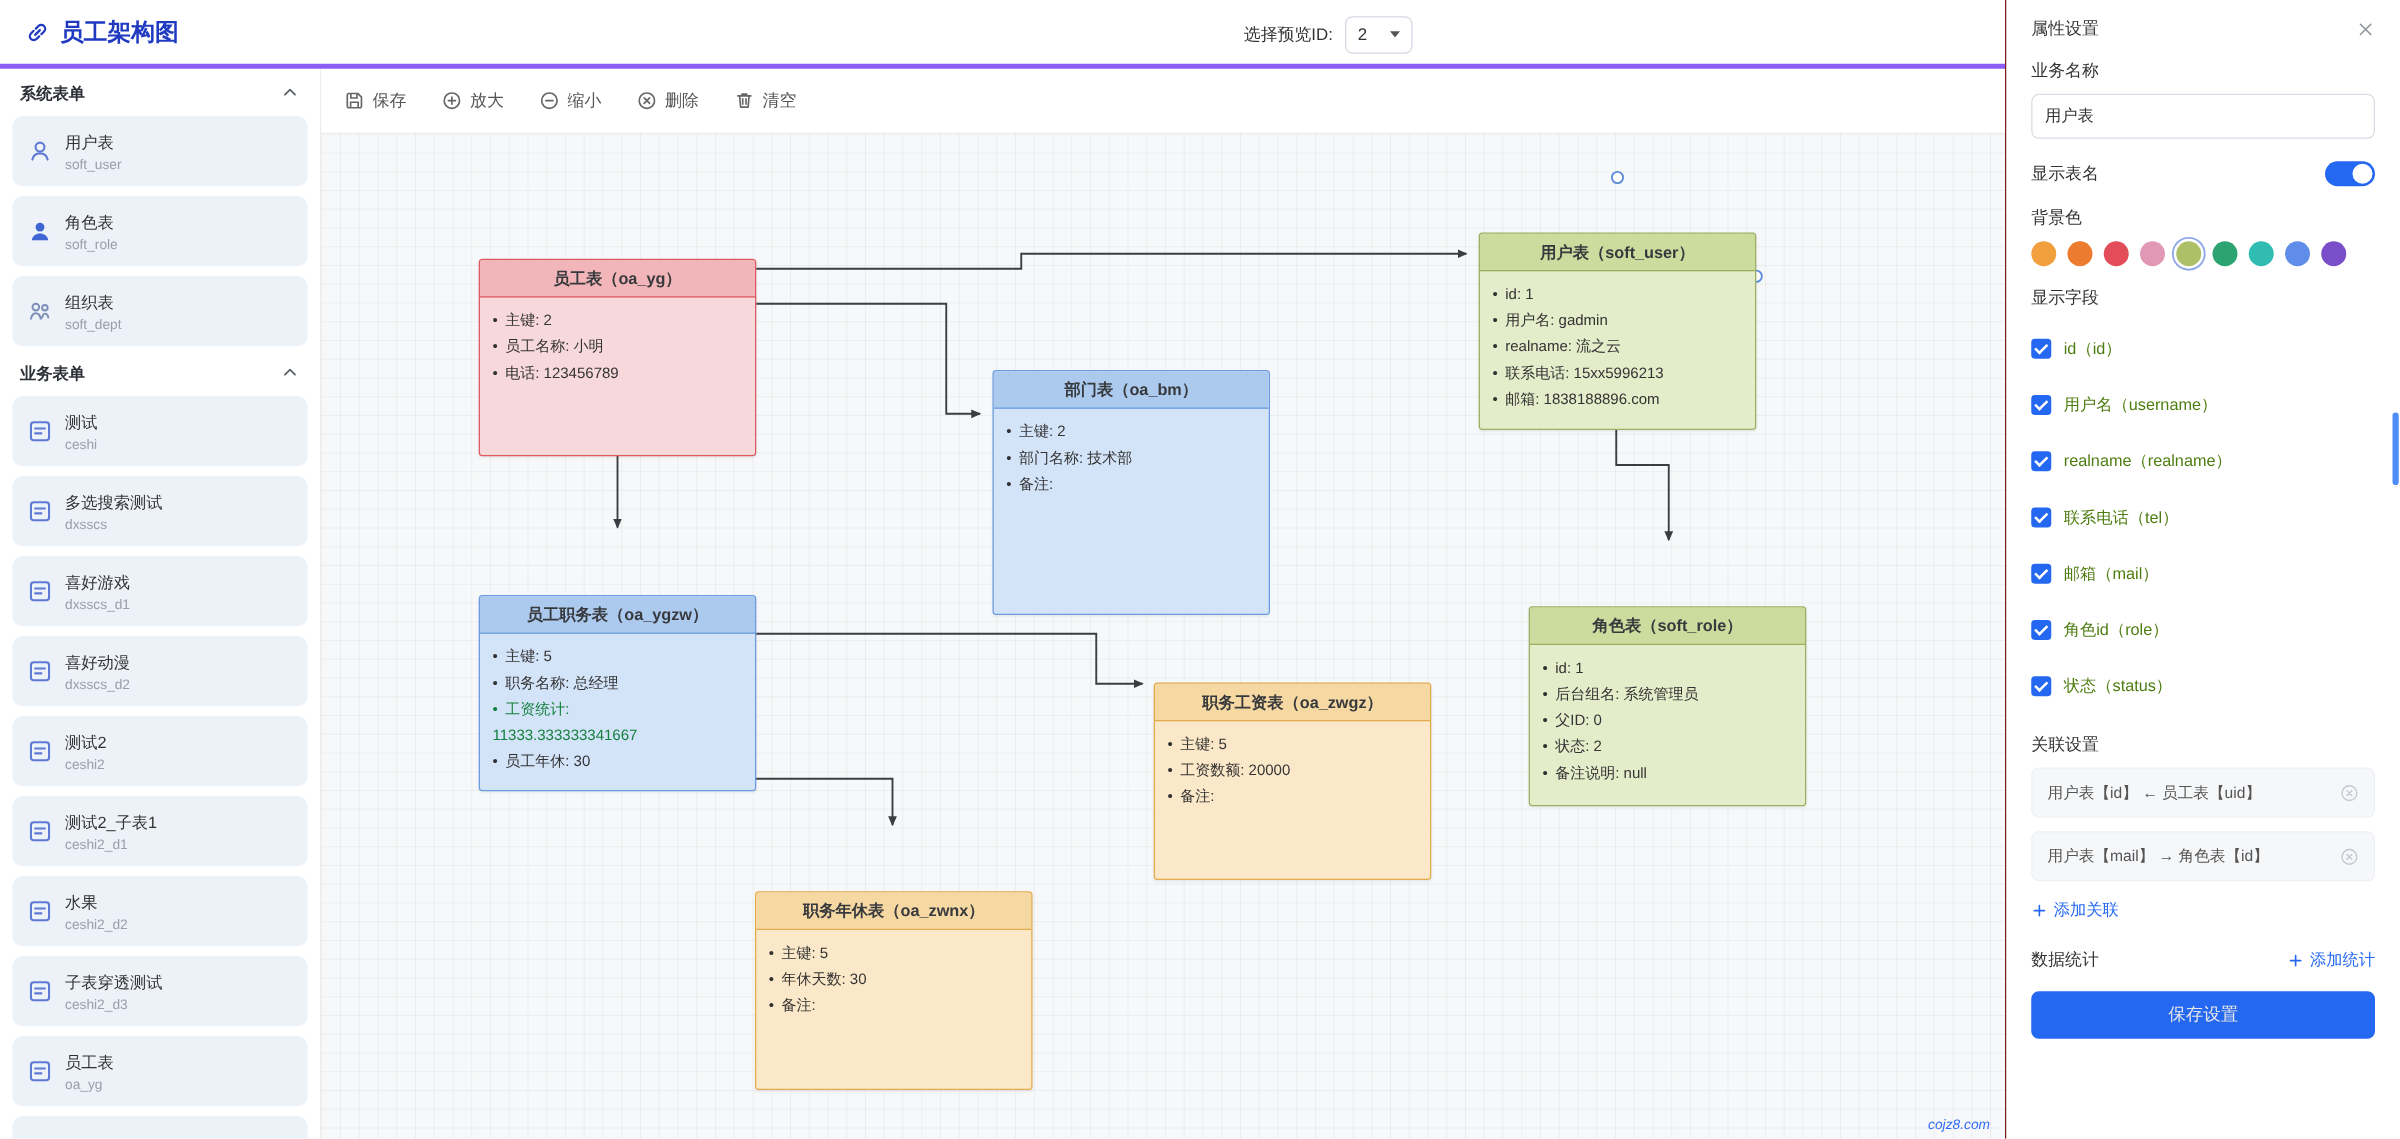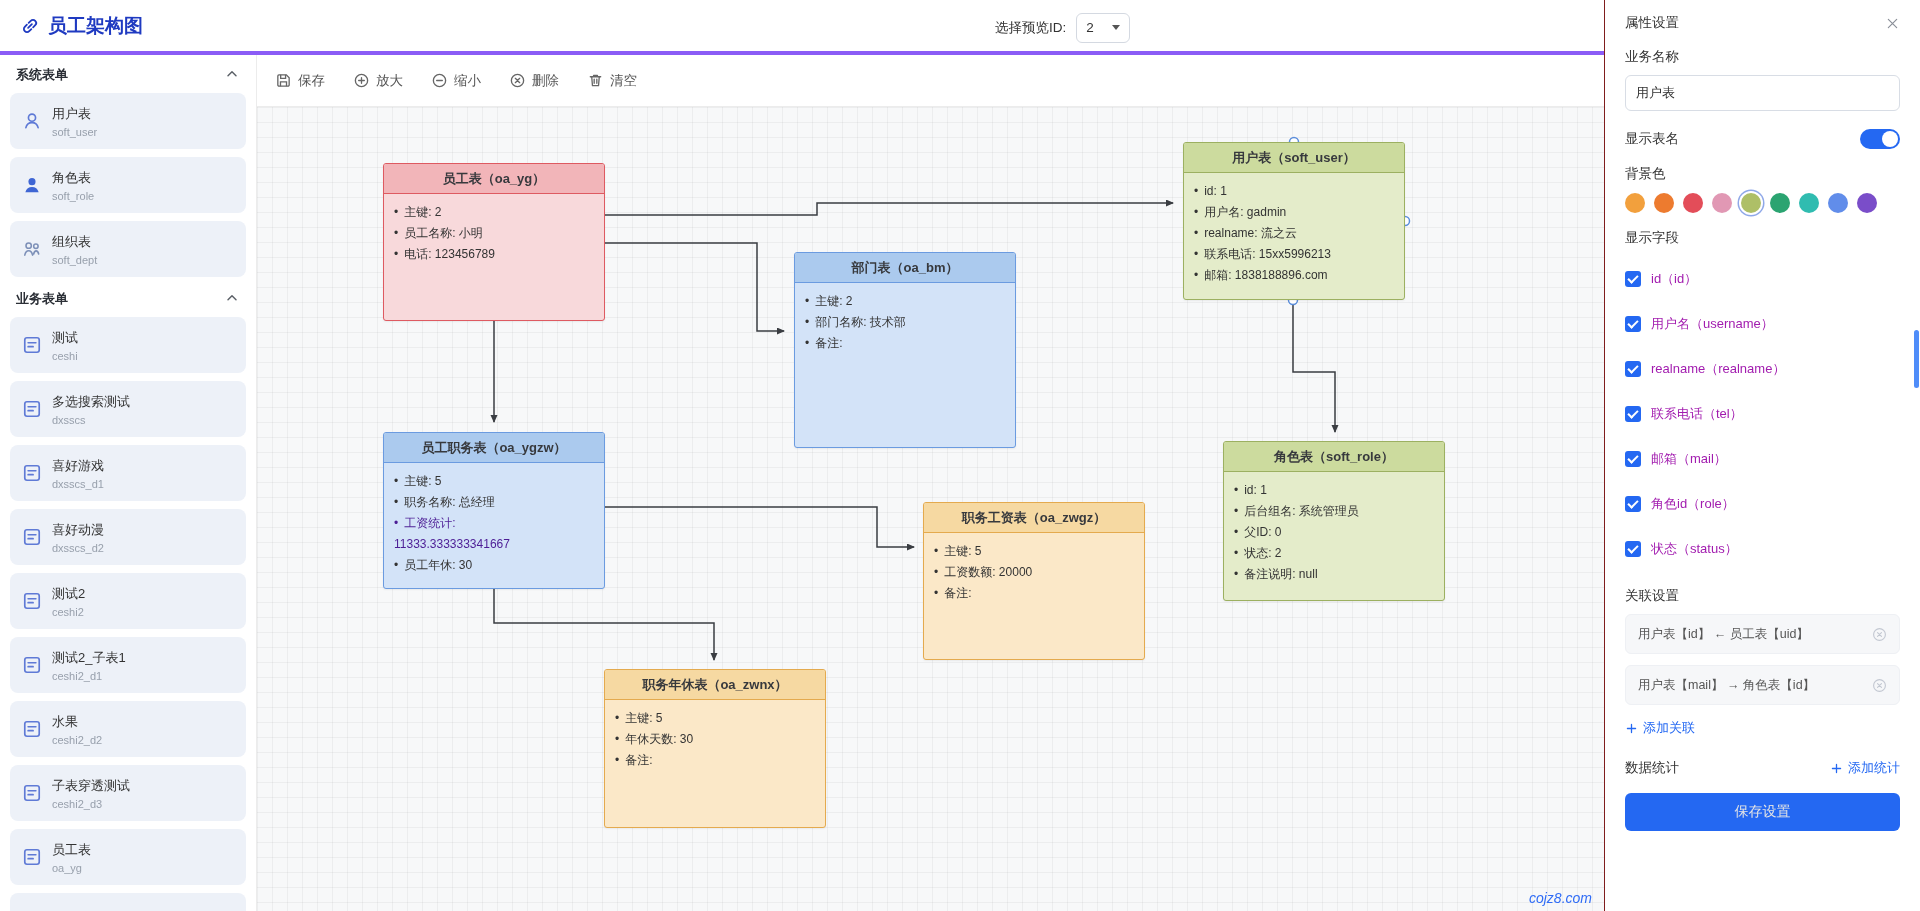--- a/index.html
+++ b/index.html
@@ -35,62 +35,62 @@
   .toolbar { height:52px; border-bottom:1px solid #ececec; display:flex; align-items:center; gap:28px; padding:0 18px; background:#fff; }
   .tbtn { display:flex; align-items:center; gap:6px; color:#555; font-size:13.5px; background:none; border:none; cursor:pointer; font-family:inherit; }
   .tbtn svg { stroke:#666; }
   .canvas { flex:1; position:relative; overflow:hidden; background:#f7f8f9;
     background-image:
       linear-gradient(rgba(0,0,0,0.045) 1px, transparent 1px),
       linear-gradient(90deg, rgba(0,0,0,0.045) 1px, transparent 1px);
     background-size:15px 15px; }
   .edges { position:absolute; left:0; top:0; pointer-events:none; }
 
-  .node { position:absolute; width:222px; border:1px solid; border-radius:3px; overflow:hidden; cursor:move; box-shadow:0 1px 2px rgba(0,0,0,0.06); }
+  .node { position:absolute; width:222px; border:1px solid; border-radius:3px; overflow:hidden; cursor:move; box-shadow:0 1px 2px rgba(0,0,0,0.06);margin-top:44px; }
   .node .nh { height:30px; line-height:30px; text-align:center; font-weight:bold; font-size:13px; border-bottom:1px solid; color:#37393d; }
   .node .nb { padding:8px 10px; }
   .nf { font-size:12px; line-height:21px; color:#333; display:flex; }
   .nf::before { content:"•"; margin-right:6px; }
   .nf.cont::before { content:""; margin-right:0; }
-  .nf.hl { color:#4c1d95; }
+  .nf.hl { color:#15803d; }
   .node.red   { background:#f8d9db; border-color:#de5a61; }
   .node.red .nh { background:#f2b5b9; border-color:#de5a61; }
   .node.blue  { background:#d3e3f8; border-color:#6b9be0; }
   .node.blue .nh { background:#abcaee; border-color:#6b9be0; }
   .node.green { background:#e4ecca; border-color:#9cb061; }
   .node.green .nh { background:#ccdb9e; border-color:#9cb061; }
   .node.orange{ background:#fbe8c8; border-color:#e4aa4e; }
   .node.orange .nh { background:#f6d9a2; border-color:#e4aa4e; }
   .n0 { left:126px; top:56px;  height:158px; }
   .n1 { left:537px; top:145px; height:196px; }
   .n2 { left:926px; top:35px;  height:158px; }
   .n3 { left:126px; top:325px; height:157px; }
   .n4 { left:666px; top:395px; height:158px; }
   .n5 { left:966px; top:334px; height:160px; }
   .n6 { left:347px; top:562px; height:159px; }
-  .watermark { position:absolute; right:12px; bottom:5px; color:#2f6cf6; font-style:italic; font-size:14px; }
+  .watermark { position:absolute; right:12px; bottom:5px; color:#2f6cf6; font-style:italic; font-size:11px; }
 
   
   .panel { width:316px; border-left:1px solid #7f1d1d; background:#fff; position:relative; padding:14px 20px 0; overflow:hidden; flex:none; }
   .panel-header { display:flex; justify-content:space-between; align-items:center; margin-bottom:6px; }
   .panel-title { font-size:13.5px; color:#333; }
   .close-btn { cursor:pointer; display:flex; }
   .plabel { font-size:13.5px; color:#333; margin:16px 0 9px; }
   .pinput { width:100%; height:36px; border:1px solid #d8dde5; border-radius:6px; padding:0 10px; font-size:13px; color:#333; font-family:inherit; }
   .prow { display:flex; align-items:center; justify-content:space-between; margin:18px 0 6px; }
   .prow .plabel { margin:0; }
   .toggle { width:40px; height:20px; background:#2468f2; border-radius:10px; position:relative; cursor:pointer; flex:none; }
   .toggle::after { content:""; position:absolute; right:2px; top:2px; width:16px; height:16px; background:#fff; border-radius:50%; }
   .dots { display:flex; gap:9px; align-items:center; margin:10px 0 2px; }
   .dot { width:20px; height:20px; border-radius:50%; cursor:pointer; flex:none; }
   .dot.sel { box-shadow:0 0 0 2px #fff, 0 0 0 3.5px #8fa8e8; }
   .fieldrow { display:flex; align-items:center; gap:10px; height:45px; }
   .cb { width:16px; height:16px; background:#2468f2; border-radius:3px; position:relative; cursor:pointer; flex:none; }
   .cb::after { content:""; position:absolute; left:5px; top:2px; width:4px; height:8px; border:solid #fff; border-width:0 2px 2px 0; transform:rotate(45deg); }
-  .flabel { font-size:13px; color:#a21caf; }
+  .flabel { font-size:13px; color:#4d7c0f; }
   .pill { background:#f6f7f9; border:1px solid #eef0f4; border-radius:6px; height:40px; display:flex; align-items:center; justify-content:space-between; padding:0 12px; margin-bottom:11px; font-size:12.5px; color:#555; }
   .pill-x { display:flex; cursor:pointer; }
   .addlink { color:#2468f2; font-size:13px; display:inline-flex; align-items:center; gap:5px; cursor:pointer; margin:3px 0 4px; }
   .stats-row { display:flex; justify-content:space-between; align-items:center; margin:18px 0 16px; }
   .stats-row .plabel { margin:0; }
   .save-btn { width:100%; height:38px; background:#2468f2; color:#e5e5e5; border:none; border-radius:6px; font-size:14px; cursor:pointer; font-family:inherit; }
   .pscroll { position:absolute; right:1px; top:330px; width:5px; height:58px; background:#4f8df9; border-radius:3px; }
   .defs { position:absolute; width:0; height:0; overflow:hidden; }
 </style>
 </head>

